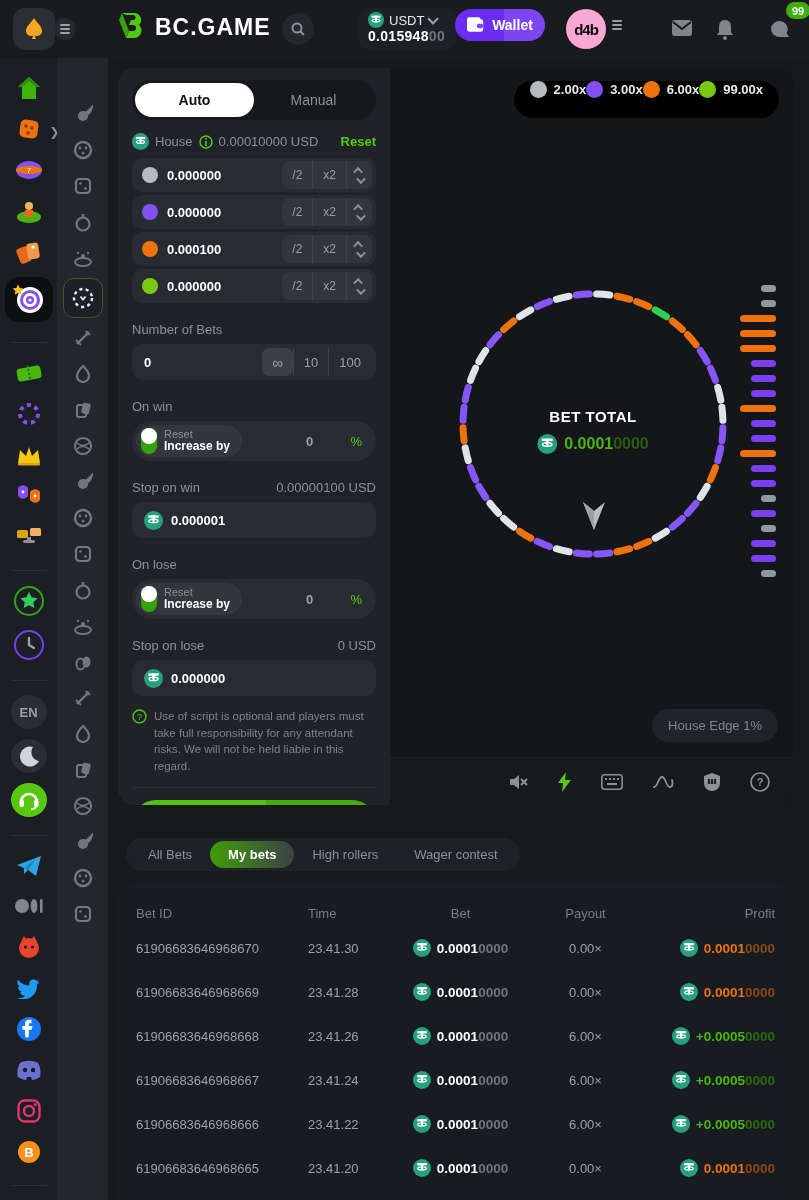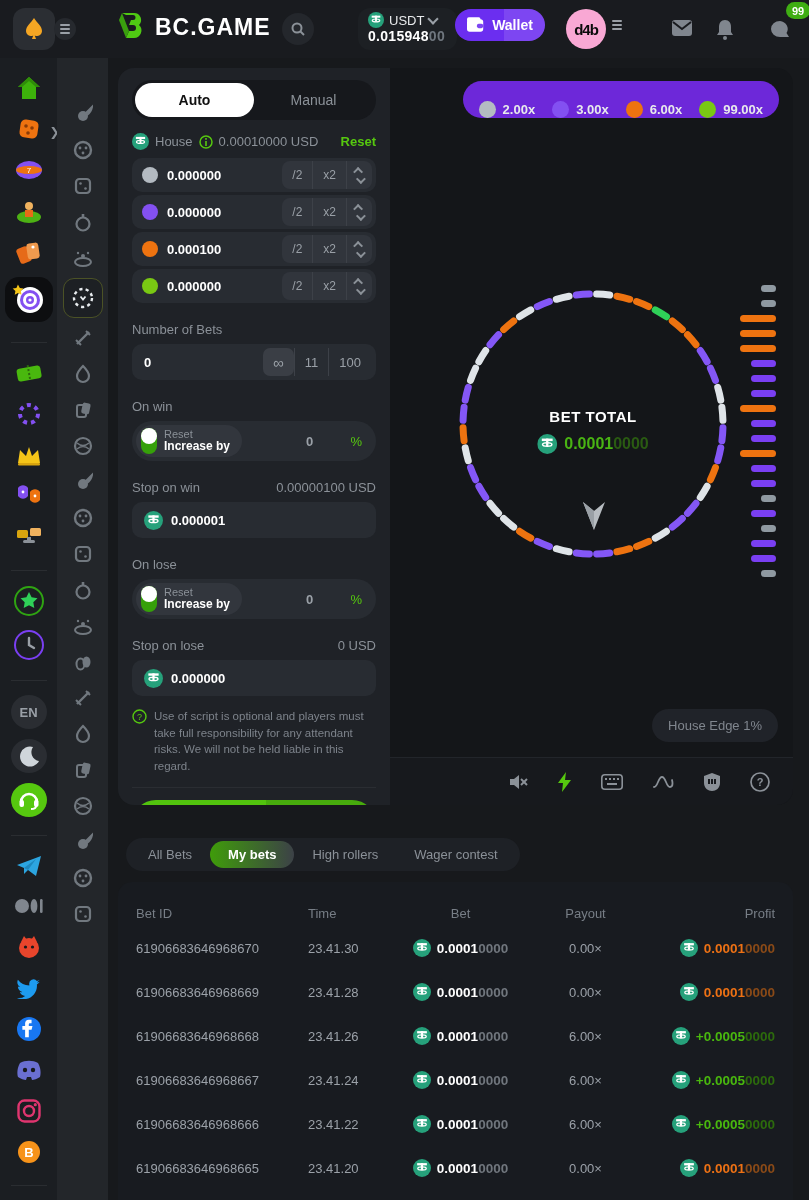--- a/index.html
+++ b/index.html
@@ -76,21 +76,21 @@
   .onwin .oval { margin-left:64px; font-size:13px; color:#9aa0a7; font-weight:bold; }
   .onwin .pct { margin-left:auto; color:#56c80f; font-size:13px; }
   .disclaimer { margin-top:12px; display:flex; gap:7px; font-size:11.5px; line-height:1.45; color:#7d838b; }
   .divider-h { margin-top:12px; height:1px; background:#2a2d32; }
   .start-btn { margin-top:12px; height:48px; border-radius:24px;
     background:linear-gradient(90deg,#52c30e 0 55%,#47ab0d 55% 100%);
     display:flex; align-items:center; justify-content:center; font-size:15px; font-weight:bold; color:#fff; }
 
   
   .arena { flex:1; background:#141619; position:relative; }
-  .legend { position:absolute; top:13px; right:14px; height:37px; border-radius:19px; background:#6d28d9; display:flex; align-items:flex-end; gap:17px; padding:0 16px; }
+  .legend { position:absolute; top:13px; right:14px; height:37px; border-radius:19px; background:#000000; display:flex; align-items:flex-start; gap:0; padding:0 16px; }
   .legend-item { display:flex; align-items:center; gap:7px; font-size:13px; font-weight:bold; color:#e8eaec; }
   .legend-dot { width:17px; height:17px; border-radius:50%; }
   .wheel-svg { position:absolute; left:65px; top:218px; }
   .bet-total { position:absolute; left:203px; top:340px; transform:translateX(-50%); text-align:center; }
   .bt-label { font-size:15px; font-weight:bold; letter-spacing:.5px; }
   .bt-amt { margin-top:9px; display:flex; align-items:center; gap:7px; font-size:16px; font-weight:bold; }
   .bt-amt .bright { color:#49b413; }
   .bt-amt .dim { color:#2a5b12; }
   .history { position:absolute; top:217px; right:17px; display:flex; flex-direction:column; gap:8px; align-items:flex-end; }
   .hbar { height:7px; border-radius:3.5px; }
@@ -579,21 +579,21 @@
           </div>
         </div>
 
       <div class="sec-label">
           <span>Number of Bets</span>
         </div>
       <div class="field">
         <span class="fval">0</span>
         <div class="presets" id="presets">
             <span class="preset inf">∞</span>
-            <span class="preset">11</span>
+            <span class="preset">10</span>
             <span class="preset">100</span>
           </div>
       </div>
 
       <div class="sec-label">
           <span>On win</span>
         </div>
       <div class="onwin">
         <div class="toggle-pill">
           <div class="vtoggle">

